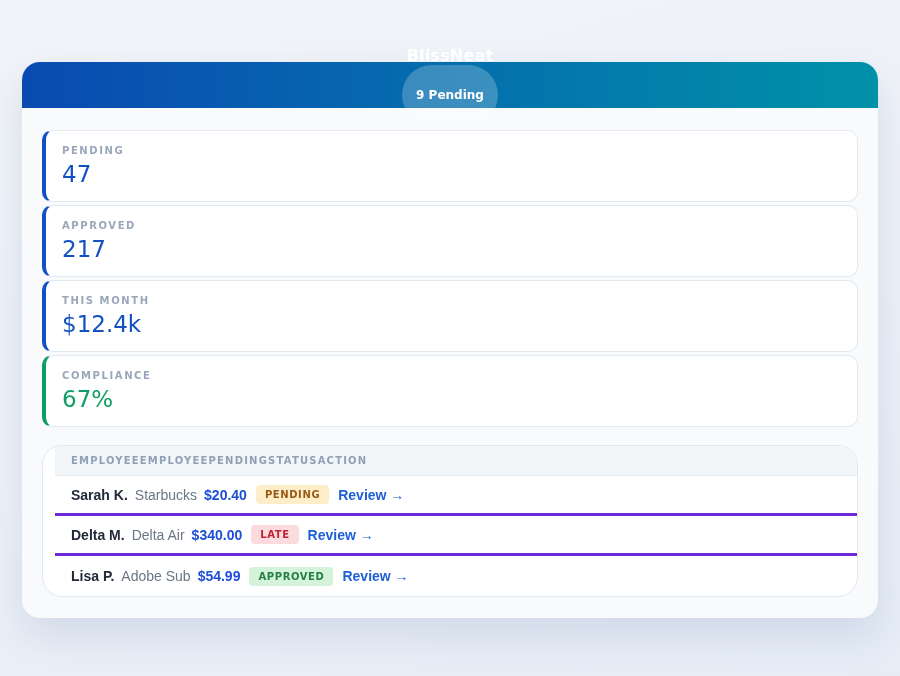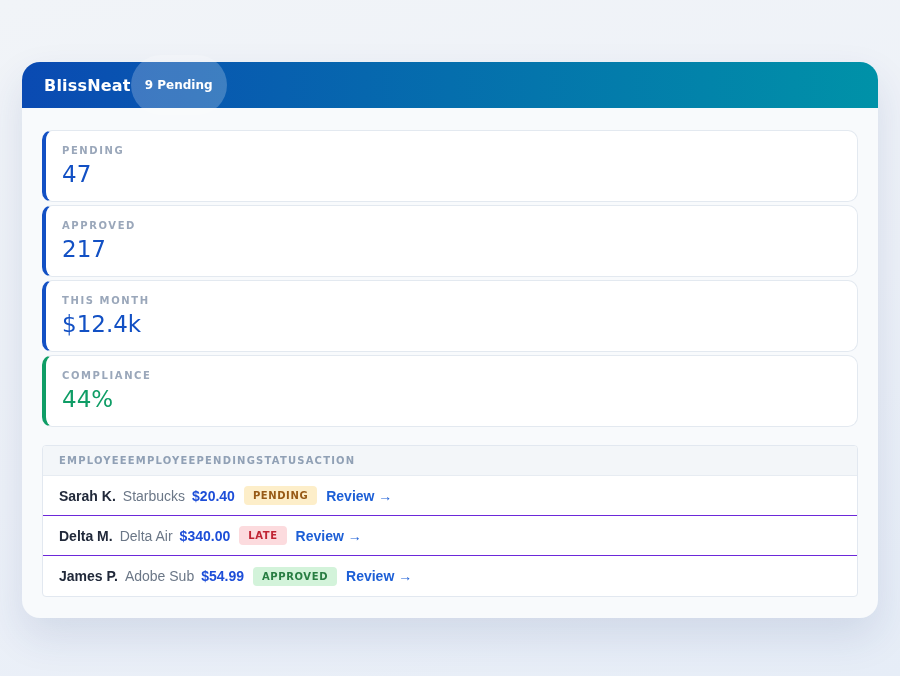--- a/index.html
+++ b/index.html
@@ -11,49 +11,50 @@
     position:relative;
   }
   .app {
     position:absolute; left:22px; top:62px; width:856px; height:556px;
     border-radius:18px; background:#f8fafc;
     box-shadow:0 18px 40px rgba(30,60,120,.12);
   }
   .app-header {
     height:46px; border-radius:18px 18px 0 0;
     background:linear-gradient(90deg,#0a4ab2 0%,#0092a8 100%);
-    display:flex; align-items:center; justify-content:flex-start;
+    display:flex; align-items:center; justify-content:center;
     padding:0 22px;
+    flex-direction:column;
   }
   .app-title { color:#ffffff; font-weight:bold; font-size:16px; letter-spacing:.2px; }
   .pending-pill {
     background:rgba(255,255,255,.22); color:#ffffff;
     font-size:12px; font-weight:bold; padding:23px 14px; border-radius:999px;
   }
   .content { padding:22px 20px 0; }
   .stat-card {
     background:#ffffff; border:1px solid #e3e9f0; border-left:4px solid #1250c4;
     border-radius:10px; height:72px; margin-bottom:3px; padding:14px 16px;
   }
   .stat-card.green { border-left-color:#0f9d66; }
   .stat-label { font-size:10px; font-weight:bold; letter-spacing:1.6px; color:#9aa7ba; }
   .stat-value { font-size:23px; font-weight:normal; color:#1250c4; margin-top:5px; }
   .stat-card.green .stat-value { color:#0f9d66; }
   .table-card {
     margin-top:18px; background:#ffffff; border:1px solid #e2e8f0;
-    border-radius:4px; overflow:hidden;
+    border-radius:20px; overflow:hidden;padding-left:12px;
   }
   .table-head {
     height:30px; background:#f3f6f9; border-bottom:1px solid #e7ecf2;
     display:flex; align-items:center; padding:0 16px;
     font-size:10px; font-weight:bold; letter-spacing:1.2px; color:#90a0b5;
   }
   .table-row {
     height:40px; display:flex; align-items:center; padding:0 16px; gap:7px;
-    border-bottom:1px solid #6d28d9;
+    border-bottom:3px solid #6d28d9;
     font-family:"Liberation Sans",sans-serif; font-size:14px;
   }
   .table-row:last-child { border-bottom:none; }
   .cell-employee { font-weight:bold; color:#21293a; }
   .cell-merchant { color:#6b7787; }
   .cell-amount { font-weight:bold; color:#1d4ed8; }
   .badge {
     font-family:"DejaVu Sans",sans-serif; font-size:10px; font-weight:bold;
     letter-spacing:.6px; padding:4px 9px; border-radius:4px; margin:0 2px;
   }
@@ -84,21 +85,21 @@
       <div class="stat-value">217</div>
     </div>
 
     <div class="stat-card">
       <div class="stat-label">THIS MONTH</div>
       <div class="stat-value">$12.4k</div>
     </div>
 
     <div class="stat-card green">
       <div class="stat-label">COMPLIANCE</div>
-      <div class="stat-value">44%</div>
+      <div class="stat-value">67%</div>
     </div>
 
     <div class="table-card">
 
       <div class="table-head">
         <span>EMPLOYEE</span>
           <span>EMPLOYEE</span>
           <span>PENDING</span>
           <span>STATUS</span>
           <span>ACTION</span>
@@ -114,21 +115,21 @@
 
       <div class="table-row">
         <span class="cell-employee">Delta M.</span>
         <span class="cell-merchant">Delta Air</span>
         <span class="cell-amount">$340.00</span>
         <span class="badge badge-late">LATE</span>
         <span class="cell-action">Review →</span>
       </div>
 
       <div class="table-row">
-        <span class="cell-employee">James P.</span>
+        <span class="cell-employee">Lisa P.</span>
         <span class="cell-merchant">Adobe Sub</span>
         <span class="cell-amount">$54.99</span>
         <span class="badge badge-approved">APPROVED</span>
         <span class="cell-action">Review →</span>
       </div>
 
     </div>
 
   </div>
 </div>

